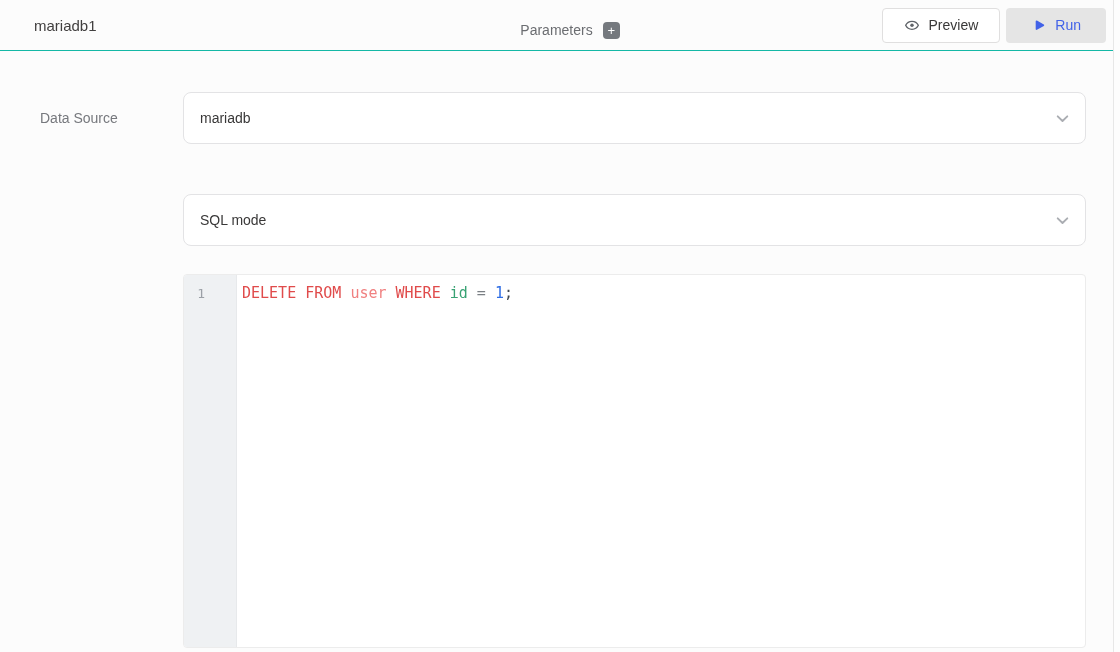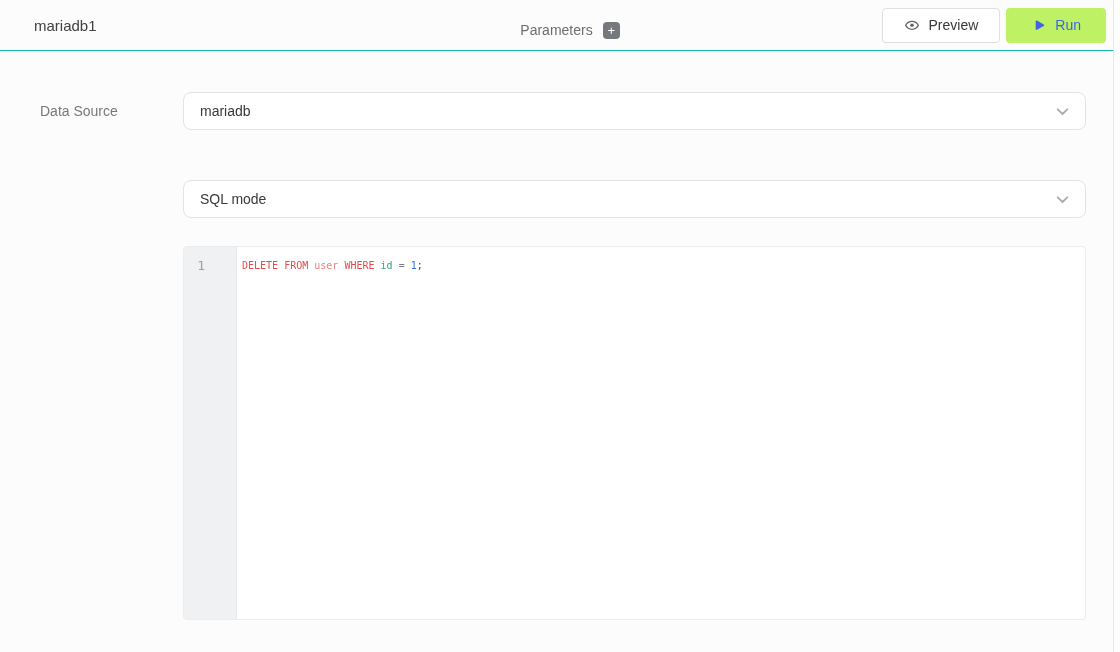--- a/index.html
+++ b/index.html
@@ -33,35 +33,35 @@
     cursor: pointer; font-family: "Liberation Sans", sans-serif;
   }
   .header-right { flex: 1; display: flex; justify-content: flex-end; align-items: center; gap: 6px; }
   .btn {
     height: 35px;
     display: inline-flex; align-items: center; gap: 9px;
     font-size: 14px; border-radius: 4px; cursor: pointer;
     font-family: "Liberation Sans", sans-serif;
   }
   .btn-preview { background: #ffffff; border: 1px solid #e0dfdf; color: #393838; padding: 0 21px; }
-  .btn-run { background: #bef264; border: none; color: #4262e8; padding: 0 25px; font-weight: 500; }
+  .btn-run { background: #e5e5e5; border: none; color: #4262e8; padding: 0 25px; font-weight: 500; }
   .icon { display: inline-flex; align-items: center; }
 
   
   .main { padding: 41px 34px 12px 40px; }
   .form-row { display: flex; }
   .row-datasource { margin-bottom: 50px; }
   .row-mode { margin-bottom: 28px; }
   .form-label {
     width: 143px; flex: 0 0 143px;
     font-size: 14px; color: #76787d;
     display: flex; align-items: center;
   }
   .select {
-    flex: 1; height: 38px;
+    flex: 1; height: 52px;
     background: #ffffff;
     border: 1px solid #e3e3e5;
     border-radius: 8px;
     display: flex; align-items: center; justify-content: space-between;
     padding: 0 14px 0 16px;
     font-size: 14px; color: #393838;
     cursor: pointer;
   }
 
   
@@ -82,21 +82,21 @@
     padding-top: 9px;
   }
   .line-number {
     font-size: 13px; color: #9ba0a6;
     text-align: right; padding-right: 31px;
     line-height: 19px;
   }
   .code {
     flex: 1;
     padding: 9px 8px 8px 5px;
-    font-size: 10px; line-height: 19px;
+    font-size: 15px; line-height: 19px;
     color: #333333;
     white-space: pre;
   }
 
   
   .pane-divider {
     position: absolute; top: 0; right: 0;
     width: 7px; height: 652px;
     border-left: 1px solid #e7e7e7;
     background: #fdfdfd;

